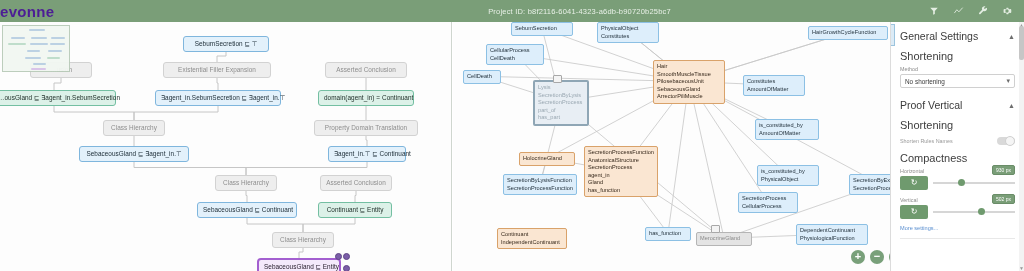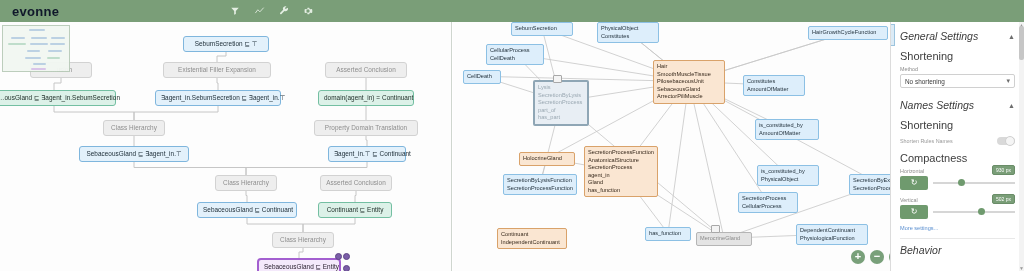--- a/index.html
+++ b/index.html
@@ -9,22 +9,22 @@
     overflow: hidden; background: #fff;
   }
   #app { position: relative; width: 1024px; height: 271px; }
 
   
   .header {
     position: absolute; top: 0; left: 0; width: 1024px; height: 22px;
     background: #7a9e78; display: flex; align-items: center;
   }
   .brand {
-    color: #0f172a; font-size: 13px; font-weight: 700;
-    letter-spacing: .3px; padding-left: 12px; width: 230px;
+    color: #4c1d95; font-size: 15px; font-weight: 700;
+    letter-spacing: .3px; width: 230px;
   }
   .proj-id {
     flex: 1; text-align: center; color: #e8f0e7;
     font-size: 7.5px; letter-spacing: .2px;
   }
   .hdr-icons { display: flex; gap: 14px; padding-right: 12px; align-items: center; }
   .hdr-icons svg { display: block; }
 
   
   .panel-proof {
@@ -89,21 +89,21 @@
   .g-sel { background: #e8eef4; border: 2px solid #8fa6b5; color: #9aa8b2; }
   .gnote {
     position: absolute; width: 9px; height: 8px; background: #f4f4f4;
     border: 1px solid #a8a8a8; border-radius: 1px;
   }
 
   
   .side-inner { padding: 6px 9px 0 9px; }
   .sec-head {
     display: flex; align-items: center; justify-content: space-between;
-    font-size: 10.5px; color: #3b3b3b; margin-bottom: 8px; margin-top: 2px; font-style: italic;
+    font-size: 10.5px; color: #3b3b3b; margin-bottom: 8px; margin-top: 2px;
   }
   .caret { color: #6d6d6d; font-size: 7px; }
   .sub-head { font-size: 11px; color: #3d3d3d; margin: 7px 0 4px; }
   .field-lbl { font-size: 5.4px; color: #8d8d8d; margin-bottom: 2px; }
   .select {
     border: 1px solid #d0d0d0; border-radius: 2px; height: 14px;
     display: flex; align-items: center; justify-content: space-between;
     padding: 0 4px; font-size: 6.4px; color: #3b3b3b; background: #fff;
   }
   .toggle-row {
@@ -150,20 +150,24 @@
     background: #dcebf6; border: 1px solid #9cc4de;
   }
 </style>
 </head>
 <body>
 
 <div id="app">
 
   <div class="header">
     <div class="brand">evonne</div>
+    <div class="proj-id">
+      <span>Project ID:</span>
+      <span>b8f2116-6041-4323-a6db-b90720b25bc7</span>
+    </div>
     <div class="hdr-icons">
       <span>
         <svg width="10" height="10" viewBox="0 0 24 24">
             <path d="M3 4h18l-7 8v7l-4 2v-9z" fill="#e4eee3"></path>
           </svg>
       </span>
       <span>
         <svg width="11" height="10" viewBox="0 0 24 24">
             <path d="M2 17 L8 9 L13 14 L22 4" stroke="#e4eee3" stroke-width="2" fill="none"></path>
           </svg>
@@ -336,21 +340,21 @@
 
       <div class="sub-head">Shortening</div>
 
       <div class="field-lbl">Method</div>
       <div class="select">
         <span>No shortening</span>
         <span class="caret">▾</span>
       </div>
 
       <div class="sec-head" style="margin-top:11px;">
-        <span>Names Settings</span>
+        <span>Proof Vertical</span>
         <span class="caret">▲</span>
       </div>
 
       <div class="sub-head">Shortening</div>
 
       <div class="toggle-row">
         <span class="toggle-lbl">Shorten Rules Names</span>
         <span class="toggle">
             <i></i>
           </span>
@@ -372,23 +376,20 @@
         <span class="reset-btn">↻</span>
         <span class="track">
           <i class="thumb" style="left:55%;"></i>
         </span>
         <span class="valbadge">502 px</span>
       </div>
 
       <div class="more-link">More settings...</div>
 
       <div class="divider"></div>
-      <div class="sec-head" style="margin-top:5px;">
-        <span>Behavior</span>
-      </div>
     </div>
 
     <div class="scroll-track">
       <div class="scroll-arrow" style="top:0;">▲</div>
       <div class="scroll-thumb"></div>
       <div class="scroll-arrow" style="bottom:0;">▼</div>
     </div>
   </div>
 
 </div>

